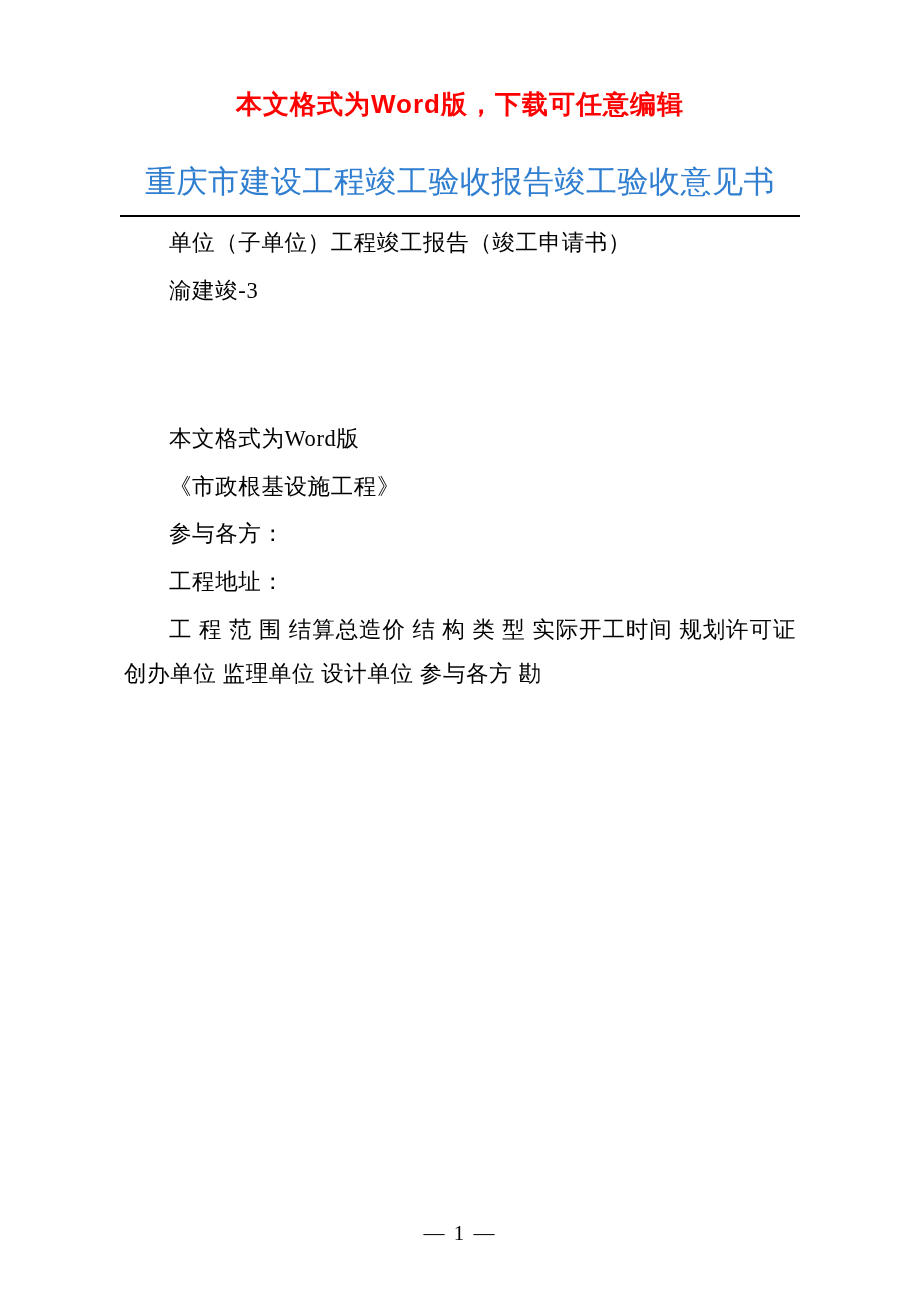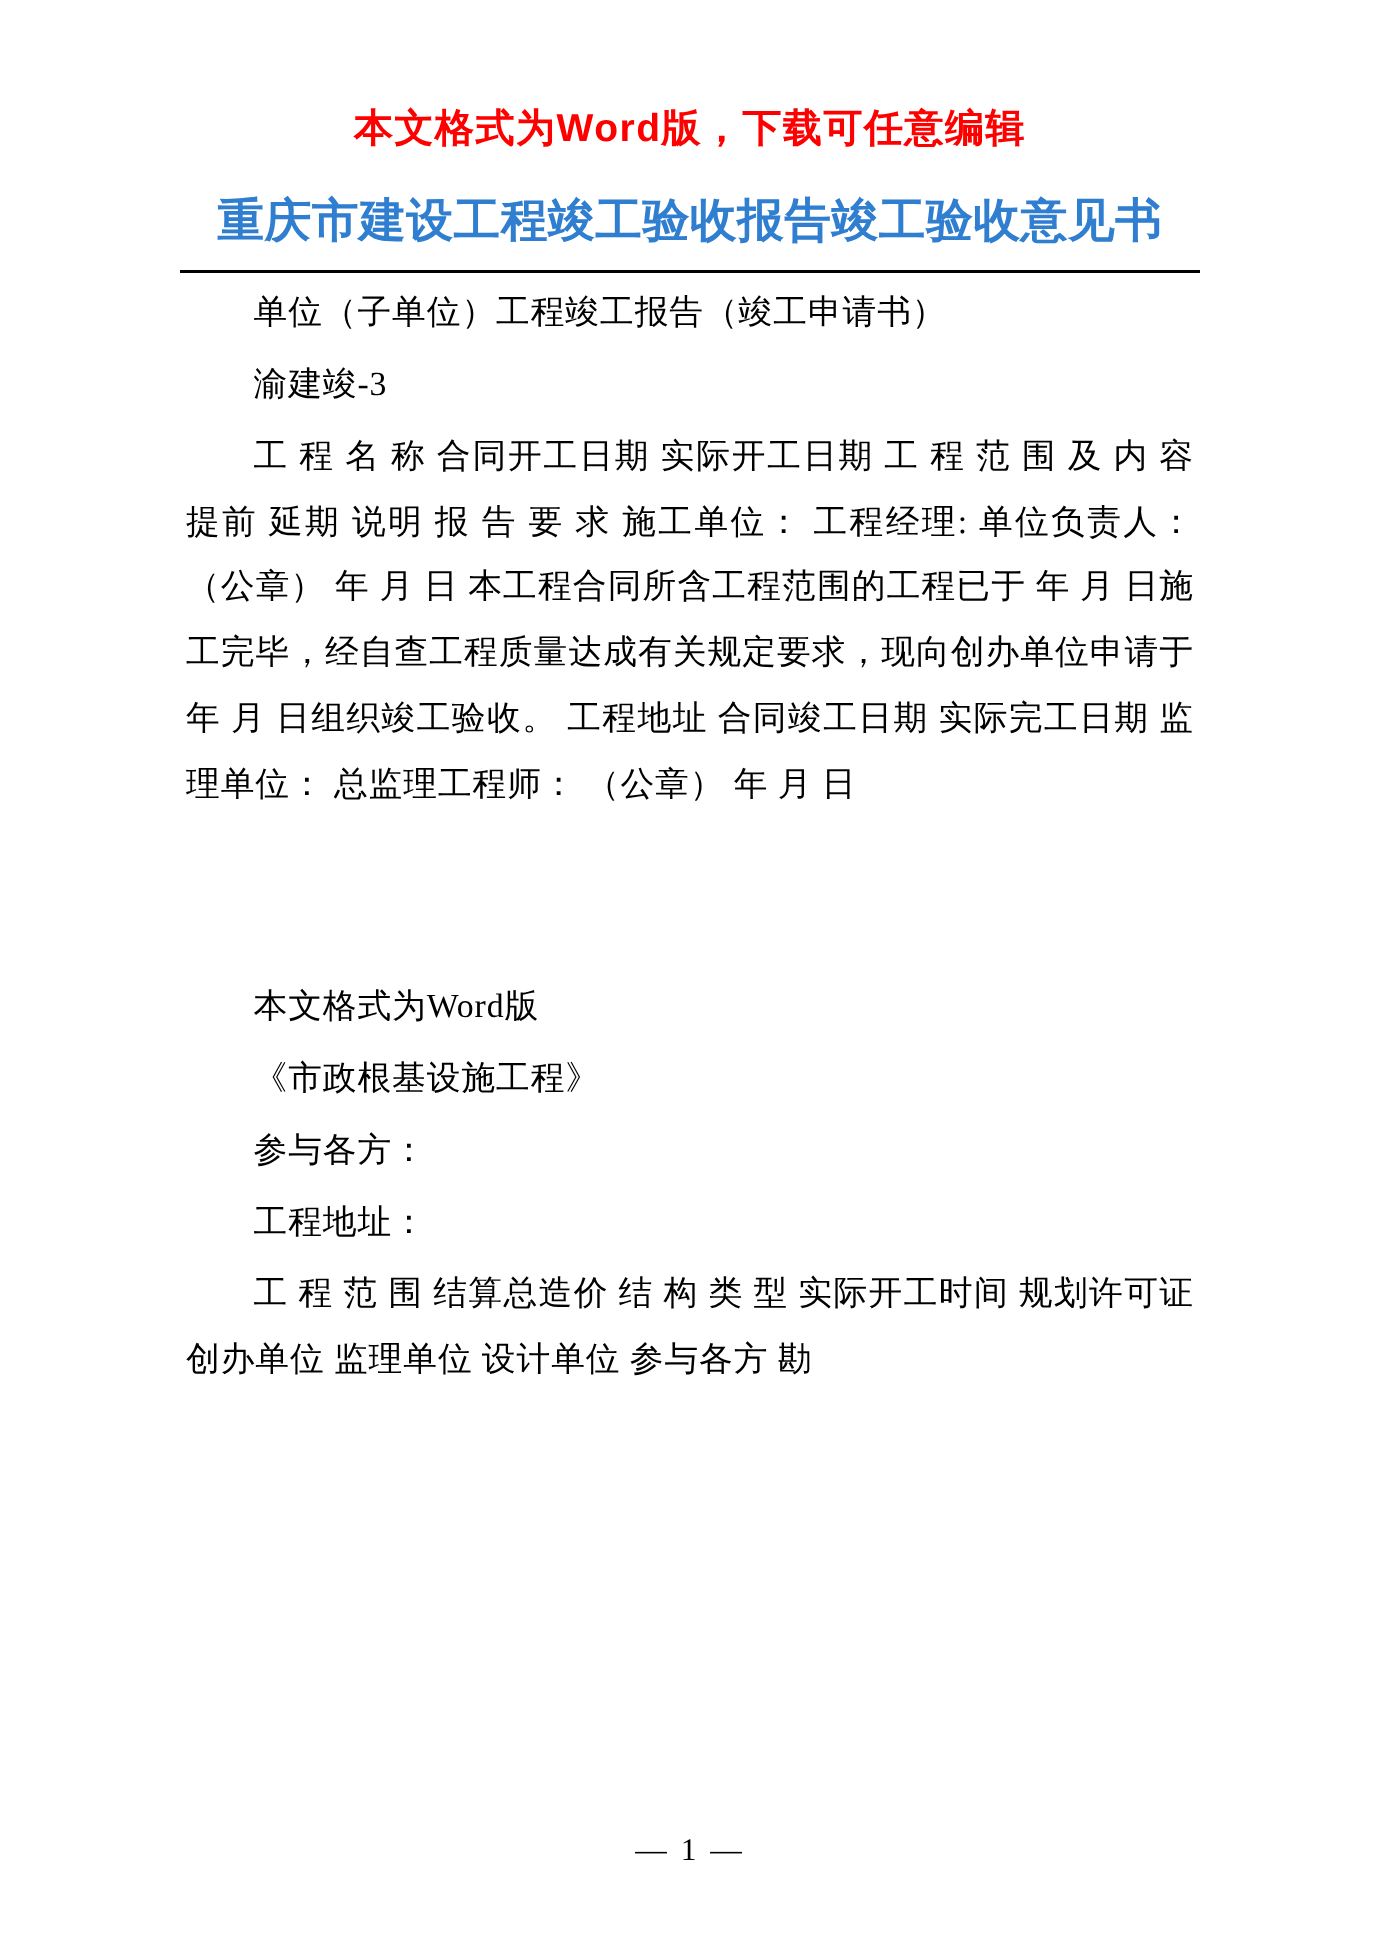--- a/index.html
+++ b/index.html
@@ -22,31 +22,31 @@
     padding: 0 120px;
     position: relative;
   }
   .banner {
     text-align: center;
     color: #ff0000;
     font-family: "Liberation Sans", "DejaVu Sans", sans-serif;
     font-weight: bold;
     font-size: 26px;
     letter-spacing: 1px;
-    padding-top: 68px;
+    padding-top: 87px;
     white-space: nowrap;
   }
   .doc-title {
     text-align: center;
     color: #2f7ed0;
     font-family: "Liberation Sans", "DejaVu Sans", sans-serif;
-    font-weight: bold;
+    font-weight: normal;
     font-size: 31px;
     line-height: 1.45;
-    margin-top: 22px;
+    margin-top: 38px;
     letter-spacing: 0.5px;
   }
   .rule {
     border: none;
     border-top: 2px solid #000;
     margin: 10px 0 0 0;
     height: 0;
   }
   .body-text {
     font-size: 22.5px;
@@ -86,21 +86,20 @@
 
   <div class="banner">本文格式为Word版，下载可任意编辑</div>
 
   <div class="doc-title">重庆市建设工程竣工验收报告竣工验收意见书</div>
 
   <hr class="rule">
 
   <div class="body-text">
     <p class="para nojustify">单位（子单位）工程竣工报告（竣工申请书）</p>
     <p class="para nojustify">渝建竣-3</p>
-    <p class="para">工 程 名 称  合同开工日期  实际开工日期  工 程 范 围 及 内 容 提前 延期 说明 报 告 要 求 施工单位： 工程经理: 单位负责人： （公章） 年    月    日 本工程合同所含工程范围的工程已于      年    月    日施工完毕，经自查工程质量达成有关规定要求，现向创办单位申请于      年    月    日组织竣工验收。      工程地址  合同竣工日期  实际完工日期    监理单位： 总监理工程师：   （公章） 年    月    日</p>
 
     <div class="spacer-lg"></div>
 
 
     <div class="spacer-md"></div>
 
     <p class="para nojustify">本文格式为Word版</p>
     <p class="para nojustify">《市政根基设施工程》</p>
     <p class="para nojustify">参与各方：</p>
     <p class="para nojustify">工程地址：</p>

